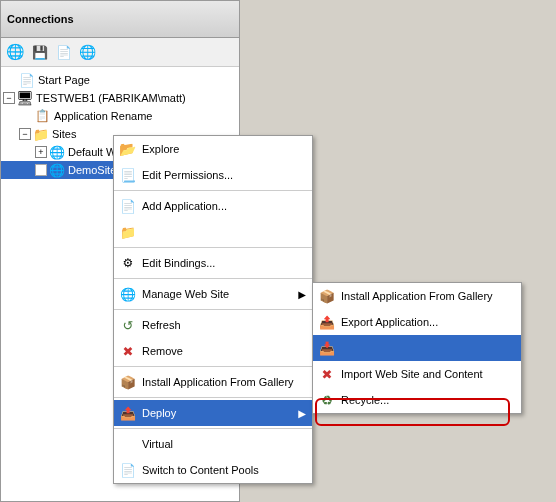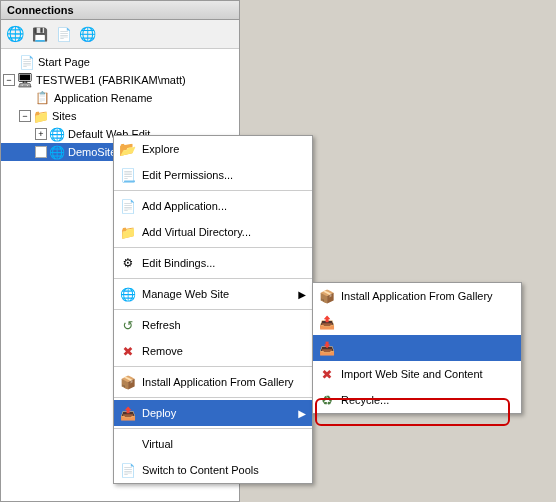--- a/index.html
+++ b/index.html
@@ -20,21 +20,21 @@
       left: 0;
       width: 240px;
       height: 502px;
       background: #fff;
       border: 1px solid #999;
     }
 
     .panel-header {
       background: linear-gradient(to bottom, #e8e8e8, #d0d0d0);
       border-bottom: 1px solid #999;
-      padding: 3px 6px;
+      padding: 12px 6px;
       font-size: 11px;
       font-weight: bold;
       color: #000;
     }
 
     .toolbar {
       display: flex;
       align-items: center;
       padding: 3px 4px;
       border-bottom: 1px solid #ccc;
@@ -255,21 +255,20 @@
     <span class="menu-icon">
       <span style="font-size:13px; color:#4a90d9;">📄</span>
     </span>
     <span>Add Application...</span>
   </div>
 
   <div class="menu-item">
     <span class="menu-icon">
       <span style="font-size:13px; color:#4a90d9;">📁</span>
     </span>
-    <span>Add Virtual Directory...</span>
   </div>
   <div style="border-top:1px solid #ccc; margin:2px 0;"></div>
 
   <div class="menu-item">
     <span class="menu-icon">
       <span style="font-size:12px;">⚙</span>
     </span>
     <span>Edit Bindings...</span>
   </div>
   <div style="border-top:1px solid #ccc; margin:2px 0;"></div>
@@ -336,20 +335,21 @@
     <span class="menu-icon">
       <span style="font-size:13px; color:#4a90d9;">📦</span>
     </span>
     <span>Install Application From Gallery</span>
   </div>
 
   <div class="menu-item">
     <span class="menu-icon">
       <span style="font-size:13px; color:#4a90d9;">📤</span>
     </span>
+    <span>Export Application...</span>
   </div>
 
   <div class="menu-item highlighted">
     <span class="menu-icon">
       <span style="font-size:13px; color:#4a90d9;">📥</span>
     </span>
   </div>
 
   <div class="menu-item">
     <span class="menu-icon">

